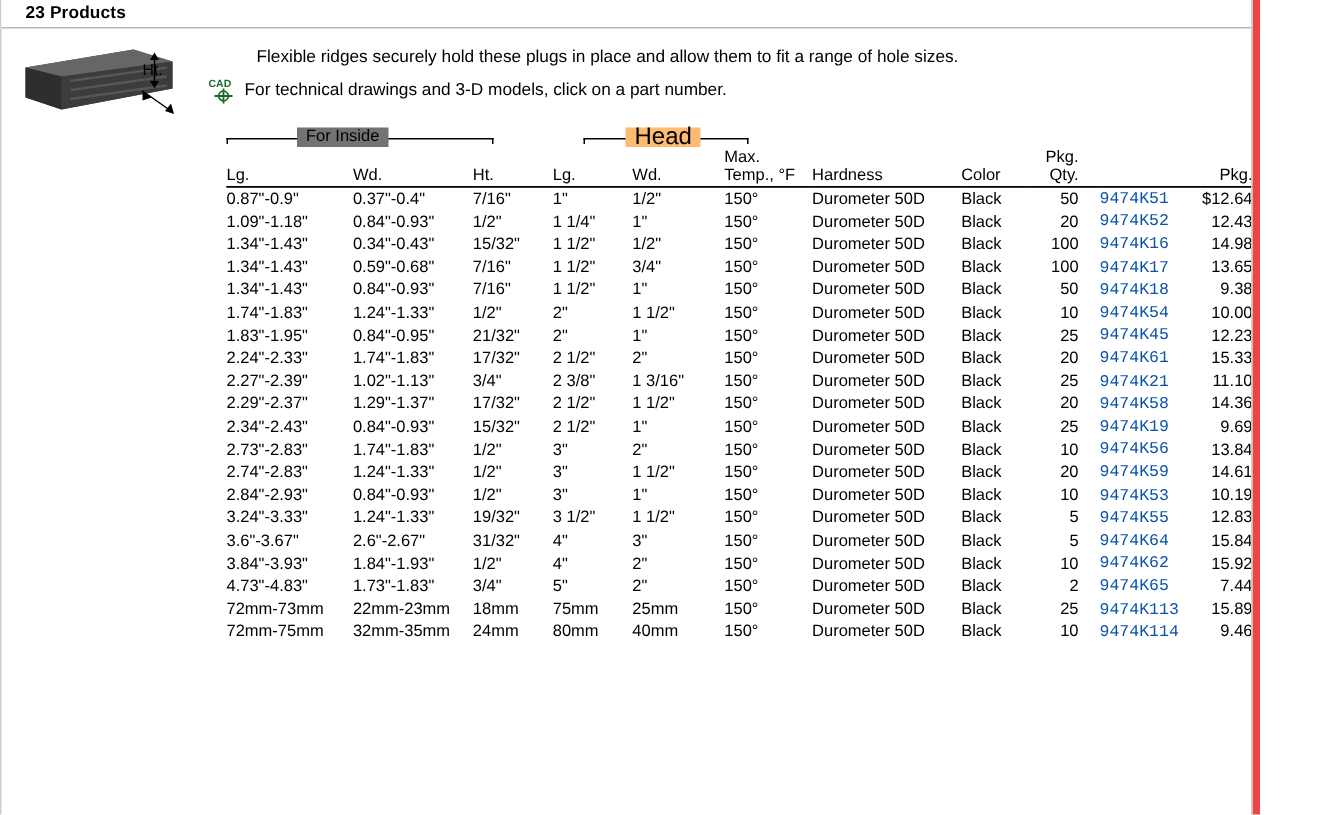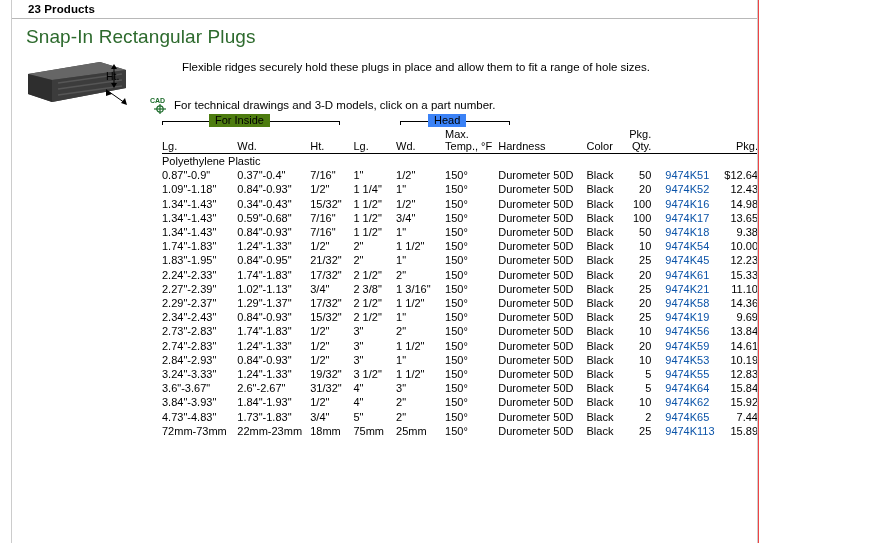--- a/index.html
+++ b/index.html
@@ -10,27 +10,26 @@
   body {
     width: 884px;
     height: 543px;
     font-family: "Liberation Sans", sans-serif;
     font-size: 11px;
     color: #000000;
     overflow: hidden;
     position: relative;
   }
   .page {
-    width: 748px;
+    width: 840px;
     height: 543px;
     position: relative;
     box-sizing: border-box;
     border-left: 1px solid #cccccc;
-    border-right: 1px solid #ef4444;
-    margin-left: 11px;
+    border-right: 5px solid #ef4444;
   }
   
   .count-bar {
     height: 19px;
     border-bottom: 1px solid #b8b8b8;
     display: flex;
     align-items: center;
     padding-left: 16px;
     box-sizing: border-box;
     background: #ffffff;
@@ -65,21 +64,21 @@
   .desc-line {
     position: absolute;
     left: 170px;
     top: 13px;
     font-size: 11.5px;
     color: #000;
   }
   .cad-row {
     position: absolute;
     left: 138px;
-    top: 47px;
+    top: 31px;
     display: flex;
     align-items: center;
   }
   .cad-icon {
     width: 20px;
     height: 20px;
     position: relative;
     margin-right: 4px;
   }
   .cad-text {
@@ -131,41 +130,41 @@
   .c-temp { width: 63px; }
   .c-hard { width: 109px; }
   .c-color{ width: 48px; }
   .c-pkg  { width: 42px; text-align: right !important; padding-right: 14px !important; }
   .c-part { width: 62px; }
   .c-price{ width: 46px; text-align: right !important; }
   .partnum {
     color: #0a53a8;
     text-decoration: none;
     cursor: pointer;
+    font-family: Liberation Mono, monospace;
   }
   
   .right-edge {
     position: absolute;
     right: 0;
     top: 0;
     width: 1px;
     height: 543px;
     background: #cccccc;
   }
 </style>
 </head>
 <body>
 
 <div class="page">
 
   <div class="count-bar">
     <span class="count-text">23 Products</span>
   </div>
 
-  <h1 class="title">Snap-In Rectangular Plugs</h1>
 
   <div class="header-region">
 
     <div class="product-image">
       <svg width="120" height="54" viewBox="0 0 120 54" xmlns="http://www.w3.org/2000/svg">
 
         <polygon points="6,18 78,6 104,14 104,32 30,46 6,38" fill="#4a4a4a"></polygon>
         <polygon points="6,18 78,6 104,14 30,24" fill="#666666"></polygon>
         <polygon points="30,24 104,14 104,32 30,46" fill="#3c3c3c"></polygon>
         <polygon points="6,18 30,24 30,46 6,38" fill="#2e2e2e"></polygon>
@@ -199,26 +198,26 @@
     </div>
 
   </div>
 
   <div class="table-wrap">
 
     <div style="position:relative; height:14px; margin-left:150px;">
       <div style="position:absolute; left:0px; top:7px; width:178px; height:1px; background:#000;"></div>
       <div style="position:absolute; left:0px; top:7px; width:1px; height:4px; background:#000;"></div>
       <div style="position:absolute; left:177px; top:7px; width:1px; height:4px; background:#000;"></div>
-      <span style="position:absolute; left:47px; top:0px; background:#4d7c0f; padding:0 6px; font-size:11px; line-height:13px;">For Inside</span>
+      <span style="position:absolute; left:47px; top:0px; background:#737373; padding:0 6px; font-size:11px; line-height:13px;">For Inside</span>
 
       <div style="position:absolute; left:238px; top:7px; width:110px; height:1px; background:#000;"></div>
       <div style="position:absolute; left:238px; top:7px; width:1px; height:4px; background:#000;"></div>
       <div style="position:absolute; left:347px; top:7px; width:1px; height:4px; background:#000;"></div>
-      <span style="position:absolute; left:266px; top:0px; background:#3b82f6; padding:0 6px; font-size:11px; line-height:13px;">Head</span>
+      <span style="position:absolute; left:266px; top:0px; background:#fdba74; padding:0 6px; font-size:16px; line-height:13px;">Head</span>
     </div>
 
     <table class="specs">
       <thead>
         <tr>
           <td class="c-lg">Lg.</td>
           <td class="c-wd">Wd.</td>
           <td class="c-ht">Ht.</td>
           <td class="c-hlg">Lg.</td>
           <td class="c-hwd">Wd.</td>
@@ -233,23 +232,20 @@
             <div>Qty.</div>
           </td>
           <td class="c-part"></td>
           <td class="c-price">Pkg.</td>
         </tr>
         <tr class="hdr-underline">
           <td colspan="11"></td>
         </tr>
       </thead>
       <tbody id="tbody">
-      <tr class="subhead">
-            <td colspan="11">Polyethylene Plastic</td>
-          </tr>
           <tr>
             <td class="c-lg">0.87"-0.9"</td>
             <td class="c-wd">0.37"-0.4"</td>
             <td class="c-ht">7/16"</td>
             <td class="c-hlg">1"</td>
             <td class="c-hwd">1/2"</td>
             <td class="c-temp">150°</td>
             <td class="c-hard">Durometer 50D</td>
             <td class="c-color">Black</td>
             <td class="c-pkg">50</td>
@@ -483,19 +479,32 @@
             <td class="c-ht">18mm</td>
             <td class="c-hlg">75mm</td>
             <td class="c-hwd">25mm</td>
             <td class="c-temp">150°</td>
             <td class="c-hard">Durometer 50D</td>
             <td class="c-color">Black</td>
             <td class="c-pkg">25</td>
             <td class="c-part"><span class="partnum">9474K113</span></td>
             <td class="c-price">15.89</td>
           </tr>
+          <tr>
+            <td class="c-lg">72mm-75mm</td>
+            <td class="c-wd">32mm-35mm</td>
+            <td class="c-ht">24mm</td>
+            <td class="c-hlg">80mm</td>
+            <td class="c-hwd">40mm</td>
+            <td class="c-temp">150°</td>
+            <td class="c-hard">Durometer 50D</td>
+            <td class="c-color">Black</td>
+            <td class="c-pkg">10</td>
+            <td class="c-part"><span class="partnum">9474K114</span></td>
+            <td class="c-price">9.46</td>
+          </tr>
         </tbody>
     </table>
 
   </div>
 
   <div class="right-edge"></div>
 </div>
 
 </body></html>

